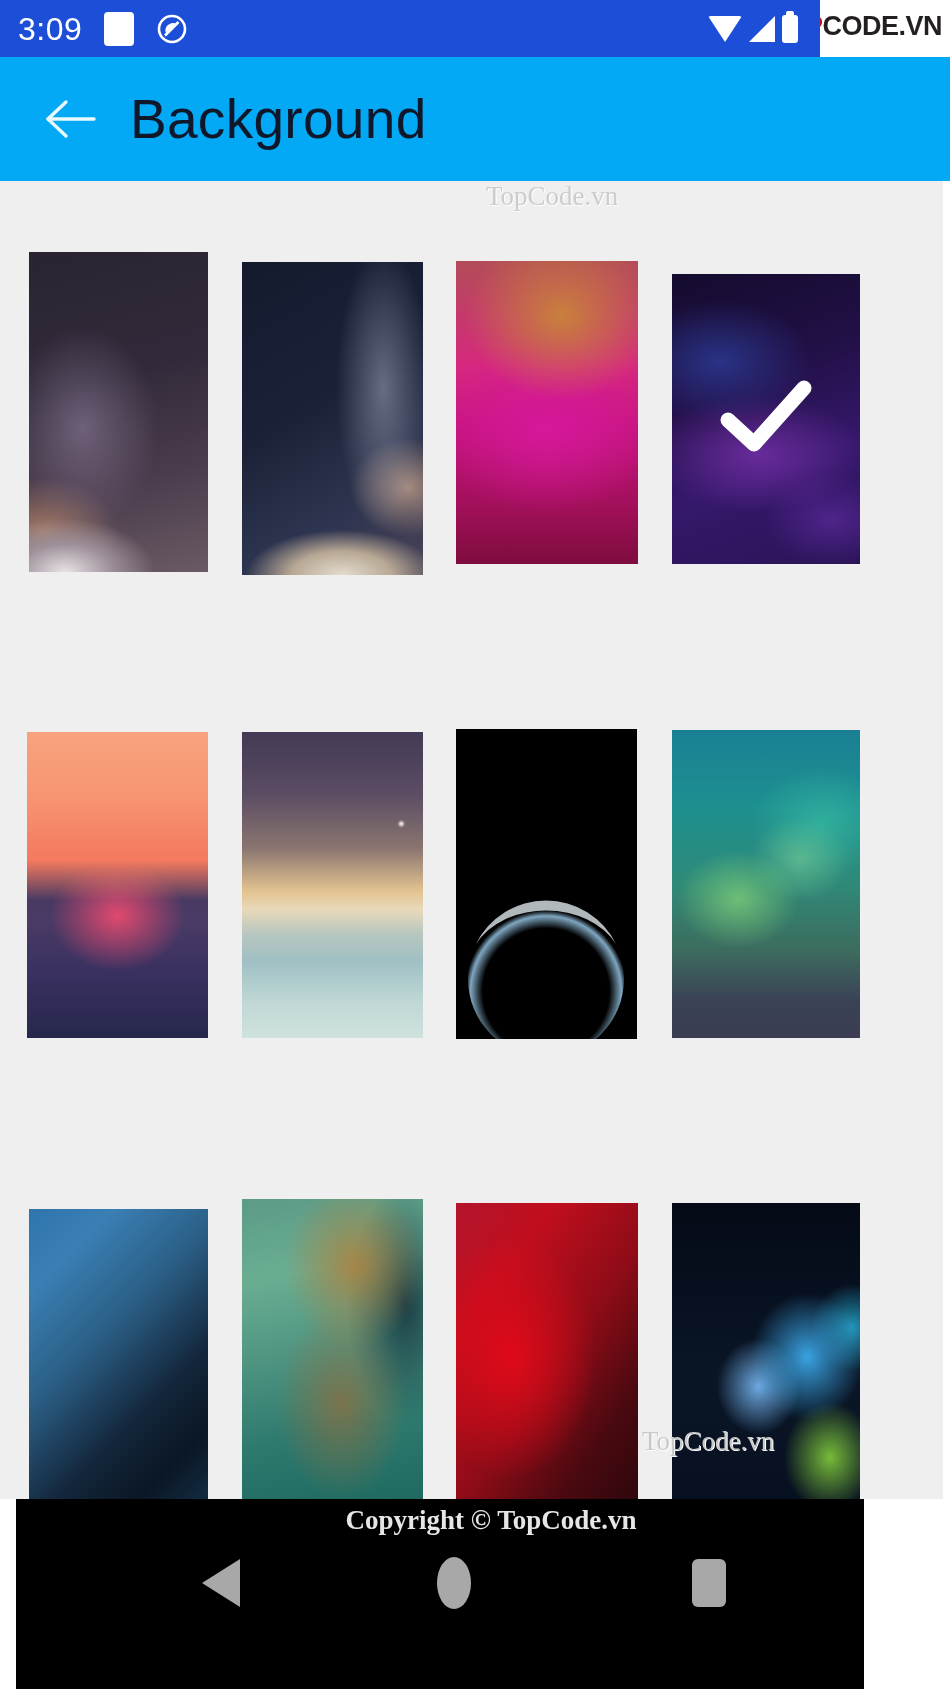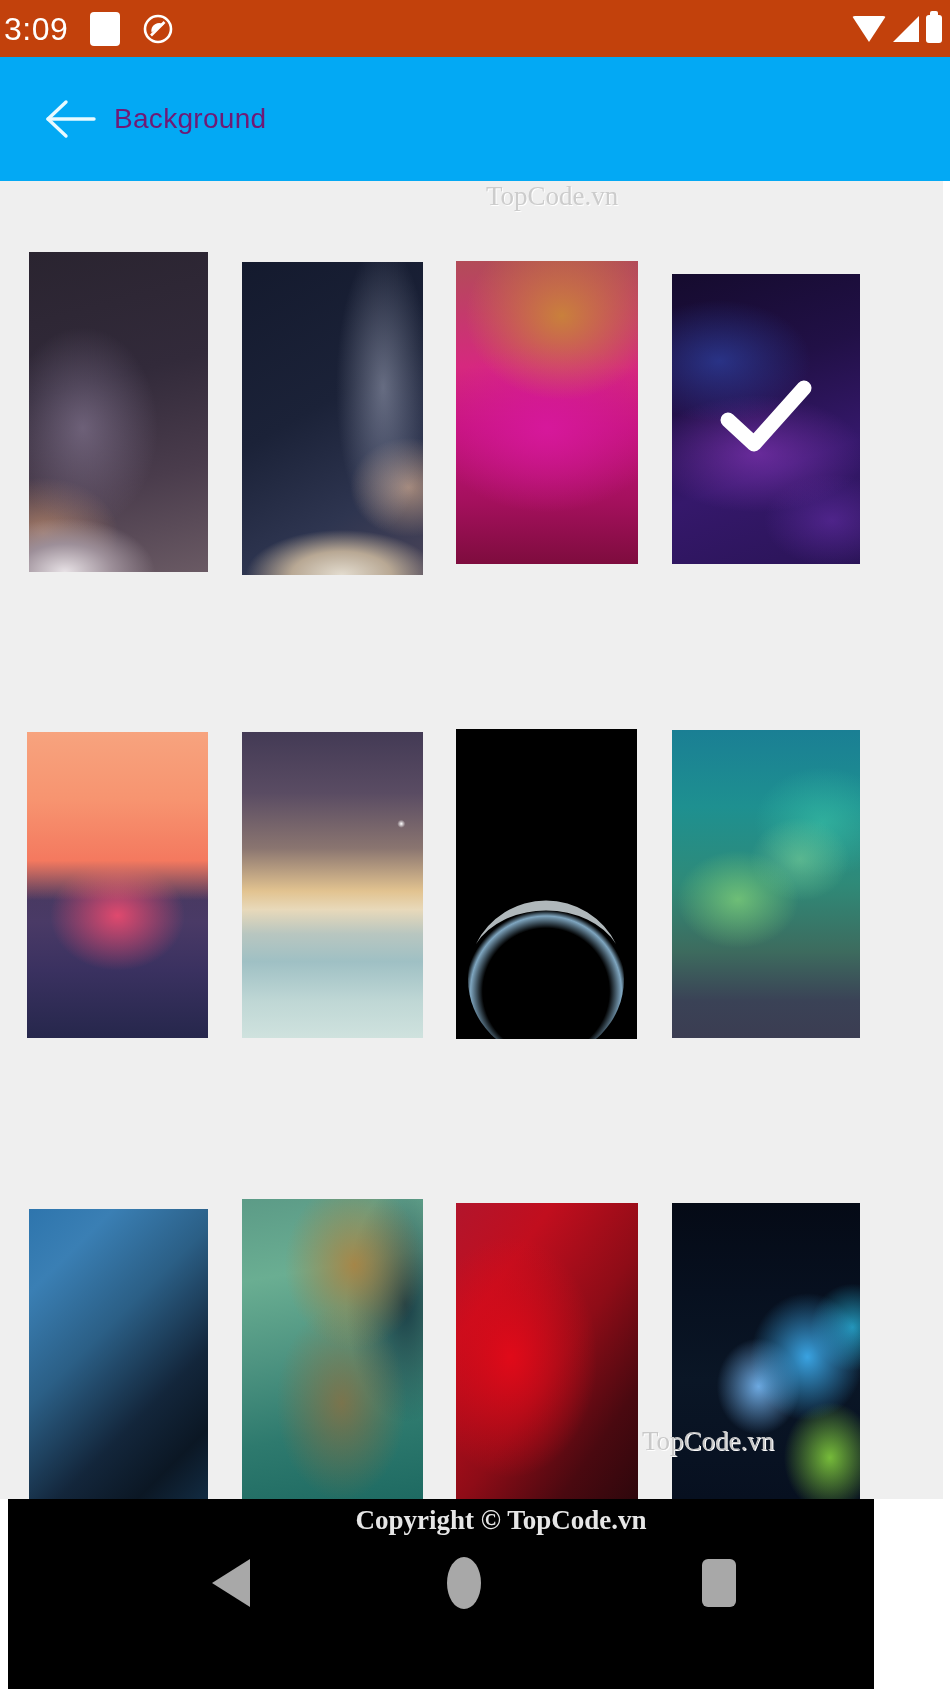--- a/index.html
+++ b/index.html
@@ -12,27 +12,27 @@
     height: 1689px;
     overflow: hidden;
     font-family: "Liberation Sans", sans-serif;
     position: relative;
   }
 
   
   .status-bar {
     position: absolute;
     top: 0; left: 0;
-    width: 950px;
+    width: 820px;
     height: 57px;
-    background: #c2410c;
+    background: #1d4ed8;
     display: flex;
     align-items: center;
     box-sizing: border-box;
-    padding: 0 4px;
+    padding: 0 18px;
     z-index: 5;
   }
   .status-time {
     color: #ffffff;
     font-size: 32px;
     letter-spacing: 0.5px;
     line-height: 1;
   }
   .status-icon-square {
     width: 30px;
@@ -146,23 +146,23 @@
     padding-left: 45px;
     z-index: 4;
   }
   .back-arrow {
     width: 52px;
     height: 52px;
     display:flex; align-items:center; justify-content:center;
     cursor: pointer;
   }
   .app-title {
-    color: #701a75;
-    font-size: 28px;
-    margin-left: 17px;
+    color: #0f172a;
+    font-size: 55px;
+    margin-left: 33px;
     letter-spacing: 0.3px;
     font-weight: 400;
   }
 
   
   .content {
     position: absolute;
     top: 181px; left: 0;
     width: 943px;
     height: 1318px;
@@ -205,26 +205,25 @@
     position:absolute;
     left: 50%;
     top: 50%;
     transform: translate(-50%,-50%);
     z-index: 4;
   }
 
   
   .nav-bar {
     position: absolute;
-    bottom: 0; left: 8px;
+    bottom: 0; left: 16px;
     width: 848px;
     height: 190px;
     background: #000000;
     z-index: 6;
-    padding-left: 18px;
   }
   .copyright {
     position: absolute;
     top: 6px;
     width: 950px;
     text-align: center;
     color: #E6E6E6;
     font-size: 27px;
     font-weight: bold;
     font-family: "Liberation Serif", serif;

